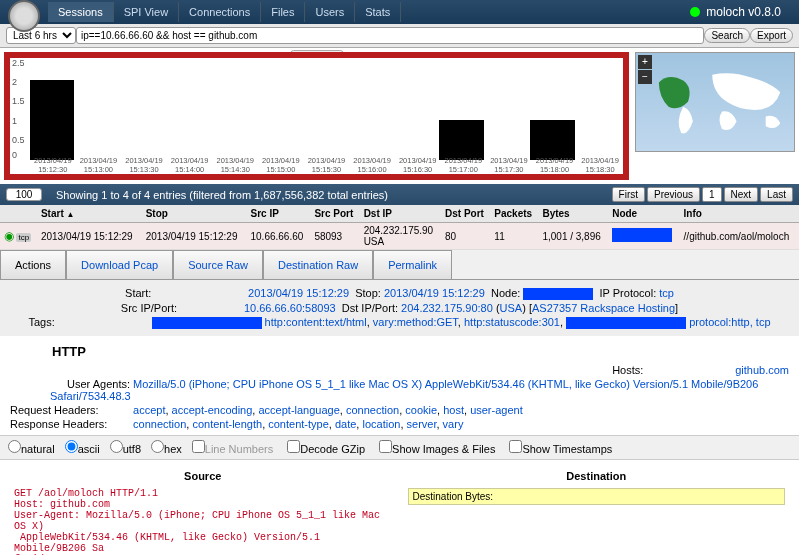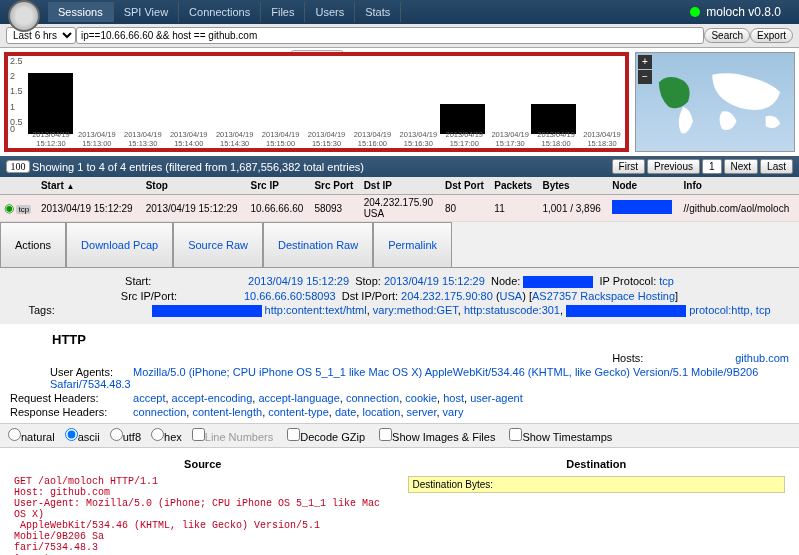--- a/index.html
+++ b/index.html
@@ -9,46 +9,46 @@
 .nav-tabs { display: flex; flex: 1; }
 .nav-tab { padding: 4px 10px; color: #cde; cursor: pointer; border-right: 1px solid #456; font-size: 11px; }
 .nav-tab.active { background: #3a5a7a; color: #fff; }
 .status-dot { width: 10px; height: 10px; background: #0f0; border-radius: 50%; margin-right: 6px; }
 .brand { color: #fff; font-size: 12px; margin-right: 10px; }
 .filter-row { background: #e8e8e8; padding: 3px 6px; display: flex; align-items: center; border-bottom: 1px solid #aaa; }
 .time-select { font-size: 10px; padding: 1px 2px; border: 1px solid #999; background: #fff; border-radius: 3px; }
 .filter-input { flex: 1; font-size: 10px; padding: 2px 4px; border: 1px solid #999; border-radius: 3px; }
 .btn-small { font-size: 10px; padding: 1px 6px; border: 1px solid #999; background: linear-gradient(#fff,#ddd); border-radius: 8px; cursor: pointer; }
 .chart-area { display: flex; padding: 4px; gap: 6px; }
-.chart { flex: 1; border: 4px solid #b91c1c; height: 100px; position: relative; background: #fff; }
+.chart { flex: 1; border: 6px solid #b91c1c; height: 128px; position: relative; background: #fff; }
 .chart-ylabel { position: absolute; left: 2px; font-size: 9px; color: #555; }
 .chart-bars { position: absolute; bottom: 14px; left: 20px; right: 2px; top: 2px; display: flex; align-items: flex-end; }
 .bar { background: #000; margin-right: 1px; }
 .chart-xlabels { position: absolute; bottom: 0; left: 20px; right: 0; display: flex; font-size: 8px; color: #555; }
 .chart-xlabels span { flex: 1; text-align: center; white-space: nowrap; }
 .map { width: 160px; height: 100px; border: 1px solid #999; background: linear-gradient(#a0c4e0,#c0d8ee); position: relative; }
 .map-controls { position: absolute; top: 2px; left: 2px; }
 .map-btn { display: block; width: 14px; height: 14px; background: #333; color: #fff; text-align: center; line-height: 14px; font-size: 10px; margin-bottom: 1px; cursor: pointer; }
 .world { position: absolute; top: 10px; left: 18px; right: 4px; bottom: 4px; }
 .zoom-controls { position: absolute; top: 6px; right: 170px; }
 .sessions-label { text-align: center; font-size: 9px; border: 1px solid #aaa; padding: 1px 8px; display: inline-block; margin: 0 auto; border-radius: 3px; background: #f0f0f0; position: absolute; left: 50%; transform: translateX(-50%); top: -2px; }
 .summary-bar { background: linear-gradient(#3a5a7a,#2a4a6a); color: #fff; padding: 3px 6px; display: flex; align-items: center; font-size: 11px; }
-.page-input { width: 24px; font-size: 10px; border: 1px solid #999; border-radius: 3px; text-align: center; margin-right: 2px; font-family: Liberation Serif, serif; }
+.page-input { width: 36px; font-size: 10px; border: 1px solid #999; border-radius: 3px; text-align: center; margin-right: 14px; }
 .pag-btns { margin-left: auto; display: flex; gap: 2px; }
 .pag-btn { font-size: 10px; padding: 1px 6px; border: 1px solid #888; background: linear-gradient(#fff,#ddd); border-radius: 2px; cursor: pointer; }
 table.sessions { width: 100%; border-collapse: collapse; font-size: 10px; }
 table.sessions th { background: #e8e8e8; border-bottom: 1px solid #aaa; padding: 3px 4px; text-align: left; font-weight: bold; }
 table.sessions td { padding: 2px 4px; border-bottom: 1px solid #ddd; }
 table.sessions tr.r0 { background: #e4e4f8; }
 table.sessions tr.r1 { background: #f4e8e8; }
 .proto-badge { font-size: 8px; background: #ccc; padding: 0 2px; border-radius: 2px; }
 .node-block { background: #0040ff; width: 60px; height: 14px; display: inline-block; }
 .expand-ico { color: #090; font-size: 12px; margin-right: 2px; }
 .action-tabs { display: flex; border-bottom: 1px solid #999; background: #f0f0f0; }
-.action-tab { padding: 16px 14px; border: 1px solid #999; border-bottom: none; margin-right: 0; background: linear-gradient(#fafafa,#e0e0e0); font-size: 11px; cursor: pointer; }
+.action-tab { padding: 8px 14px; border: 1px solid #999; border-bottom: none; margin-right: 0; background: linear-gradient(#fafafa,#e0e0e0); font-size: 11px; cursor: pointer; }
 .action-tab.link { color: #0050d0; }
 .detail-pane { background: #eee; padding: 6px 10px; font-size: 11px; }
 .detail-row { text-align: right; padding: 1px 0; }
 .detail-row .lbl { display: inline-block; min-width: 120px; text-align: left; color: #000; }
 .detail-row .val { color: #0050d0; }
 .tag-block { background: #0040ff; display: inline-block; height: 12px; vertical-align: middle; }
 .http-section { padding: 4px 10px; }
 .http-title { font-weight: bold; font-size: 13px; margin: 4px 0; padding-left: 42px; }
 .view-options { display: flex; align-items: center; gap: 14px; padding: 4px 8px; background: #f0f0f0; border-top: 1px solid #ccc; border-bottom: 1px solid #ccc; font-size: 11px; }
 .radio-group { display: flex; gap: 10px; }
@@ -242,21 +242,21 @@
     <a class="val">vary:method:GET</a>,
     <a class="val">http:statuscode:301</a>,
     <span class="tag-block" style="width:120px"></span>
     <a class="val">protocol:http, tcp</a>
   </div>
 </div>
 
 <div class="http-section">
   <div class="http-title">HTTP</div>
   <div class="detail-row"><span class="lbl">Hosts:</span> <a class="val">github.com</a></div>
-  <div class="detail-row" style="text-align:left;padding-left:40px"><span class="lbl" style="text-align:left;min-width:80px">User Agents:</span> <a class="val">Mozilla/5.0 (iPhone; CPU iPhone OS 5_1_1 like Mac OS X) AppleWebKit/534.46 (KHTML, like Gecko) Version/5.1 Mobile/9B206 Safari/7534.48.3</a></div>
+  <div class="detail-row" style="text-align:left;padding-left:40px"><span class="lbl" style="text-align:right;min-width:80px">User Agents:</span> <a class="val">Mozilla/5.0 (iPhone; CPU iPhone OS 5_1_1 like Mac OS X) AppleWebKit/534.46 (KHTML, like Gecko) Version/5.1 Mobile/9B206 Safari/7534.48.3</a></div>
   <div class="detail-row" style="text-align:left;padding-left:0px"><span class="lbl">Request Headers:</span> <span id="reqh-list"><a class="val">accept</a>, <a class="val">accept-encoding</a>, <a class="val">accept-language</a>, <a class="val">connection</a>, <a class="val">cookie</a>, <a class="val">host</a>, <a class="val">user-agent</a></span></div>
   <div class="detail-row" style="text-align:left;padding-left:0px"><span class="lbl">Response Headers:</span> <span id="resh-list"><a class="val">connection</a>, <a class="val">content-length</a>, <a class="val">content-type</a>, <a class="val">date</a>, <a class="val">location</a>, <a class="val">server</a>, <a class="val">vary</a></span></div>
 </div>
 
 <div class="view-options">
   <span class="radio-group">
     <label><input type="radio" name="m" style=""><span>natural</span></label>
     <label><input type="radio" name="m" checked="" style=""><span>ascii</span></label>
     <label><input type="radio" name="m" style=""><span>utf8</span></label>
     <label><input type="radio" name="m" style=""><span>hex</span></label>

